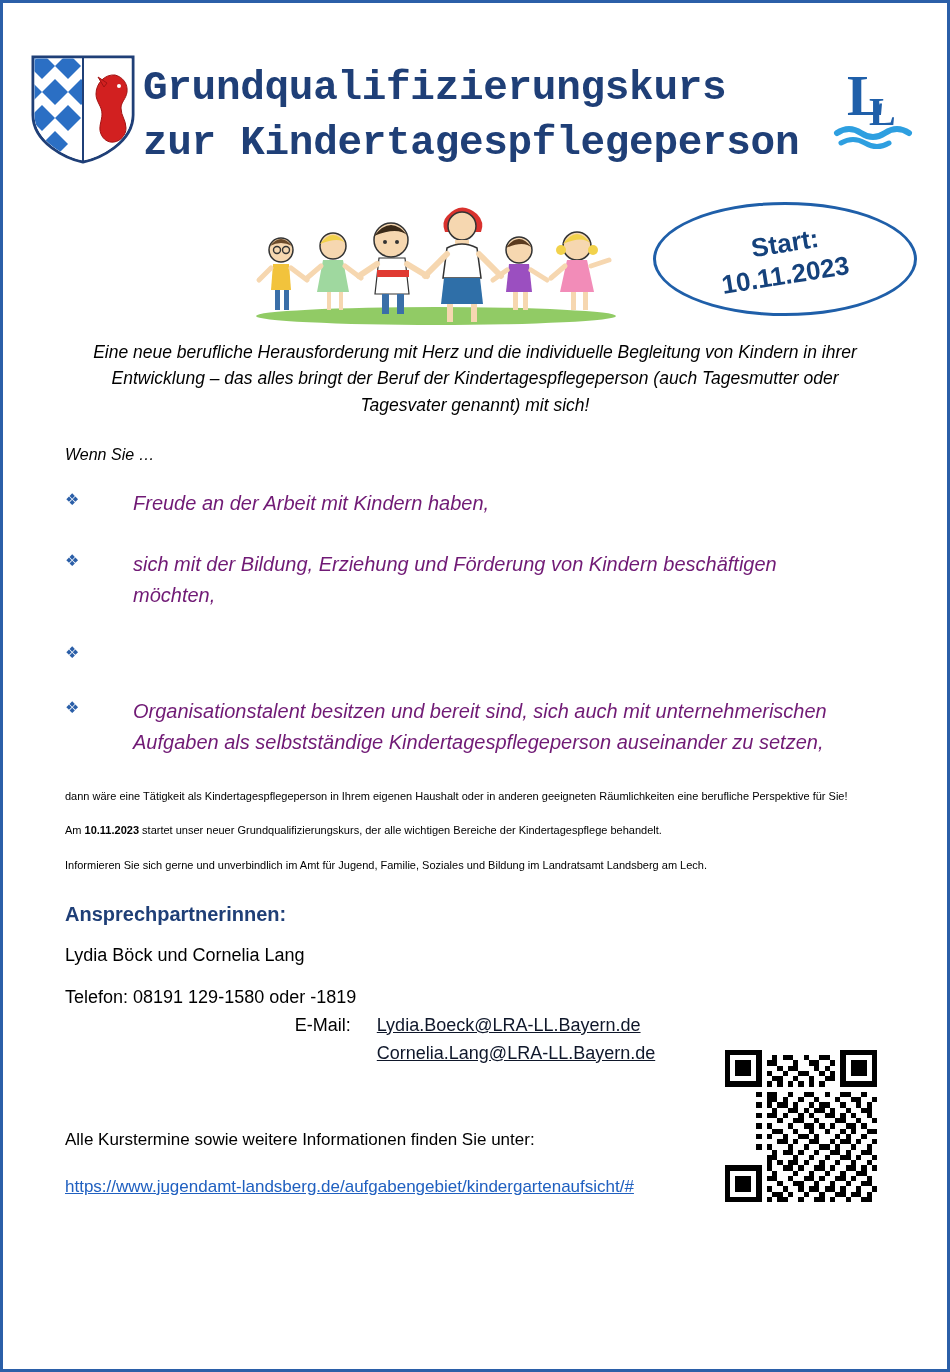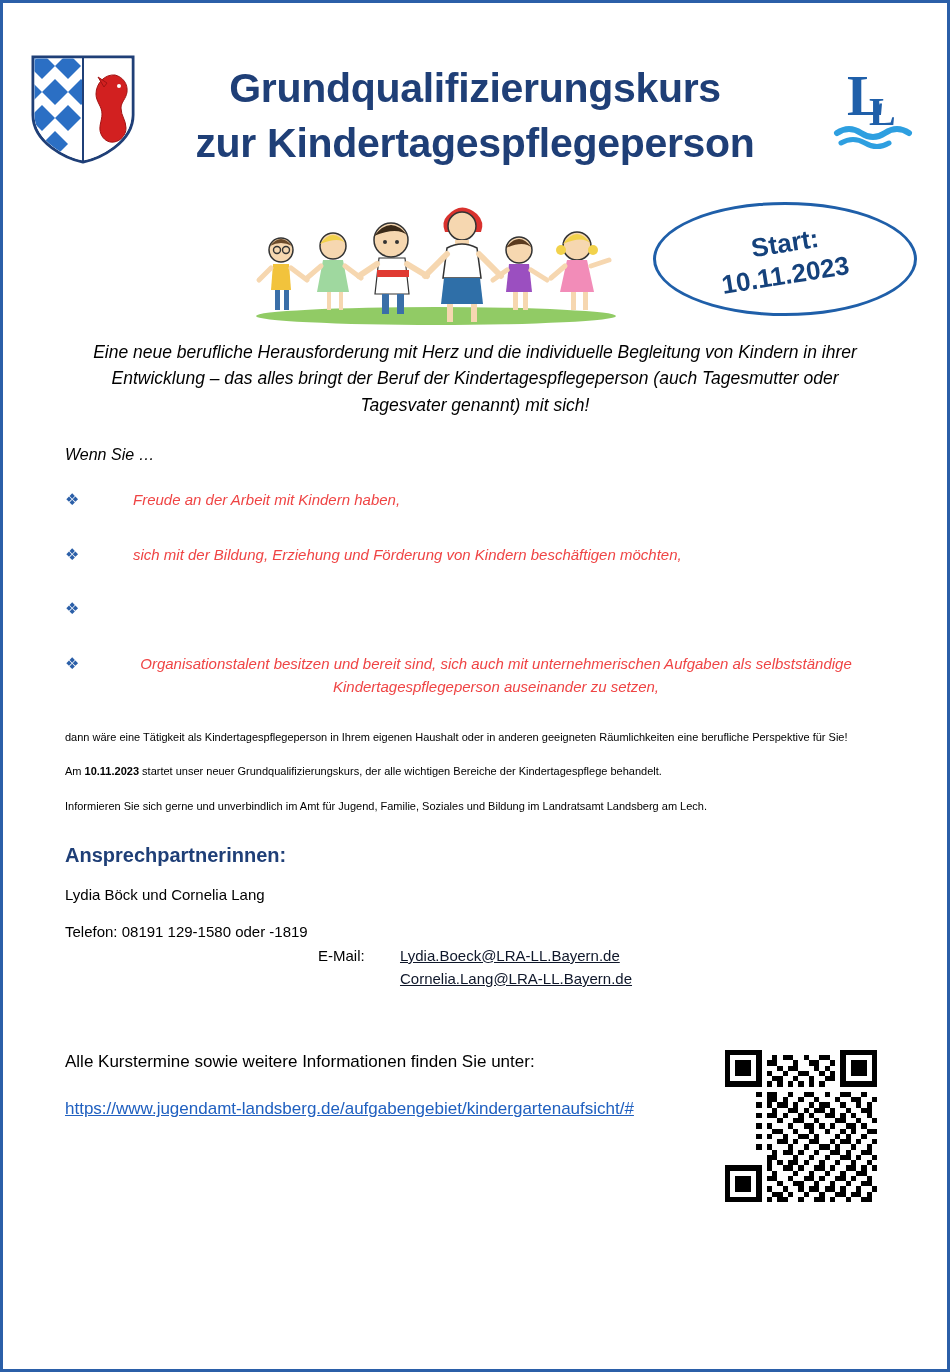--- a/index.html
+++ b/index.html
@@ -37,21 +37,22 @@
     right: 30px;
     top: 60px;
     width: 90px;
     height: 90px;
   }
   .title-block {
     position: absolute;
     left: 140px;
     right: 140px;
     top: 58px;
-    text-align: center;
+    text-align: left;
+    font-family: Liberation Mono, monospace;
   }
   .title-line {
     color: #1f3f77;
     font-size: 41px;
     font-weight: bold;
     line-height: 1.35;
     letter-spacing: -0.3px;
     white-space: nowrap;
   }
 
@@ -113,42 +114,41 @@
   }
   .bullet-mark {
     color: #2b5fa8;
     font-size: 16px;
     width: 68px;
     flex: 0 0 68px;
     line-height: 1.55;
   }
   .bullet-text {
     font-style: italic;
-    font-size: 15px;
+    font-size: 20px;
     line-height: 1.55;
-    color: #ef4444;
-    text-align: center;
+    color: #701a75;
   }
   .para {
     margin: 0 62px 18px 62px;
     font-size: 11px;
     line-height: 1.5;
     color: #000;
   }
   .para b { font-weight: bold; }
 
   .contact-heading {
     margin: 30px 62px 16px 62px;
     color: #1f3f77;
     font-size: 20px;
     font-weight: bold;
   }
   .contact-block {
     margin: 0 62px;
-    font-size: 15px;
+    font-size: 18px;
     line-height: 1.55;
     color: #000;
     position: relative;
   }
   .contact-line { margin-bottom: 14px; }
   .mail-row { display: flex; justify-content: center; }
   .mail-label { flex: 0 0 82px; }
   .mail-links a {
     color: #0f172a;
     display: block;

